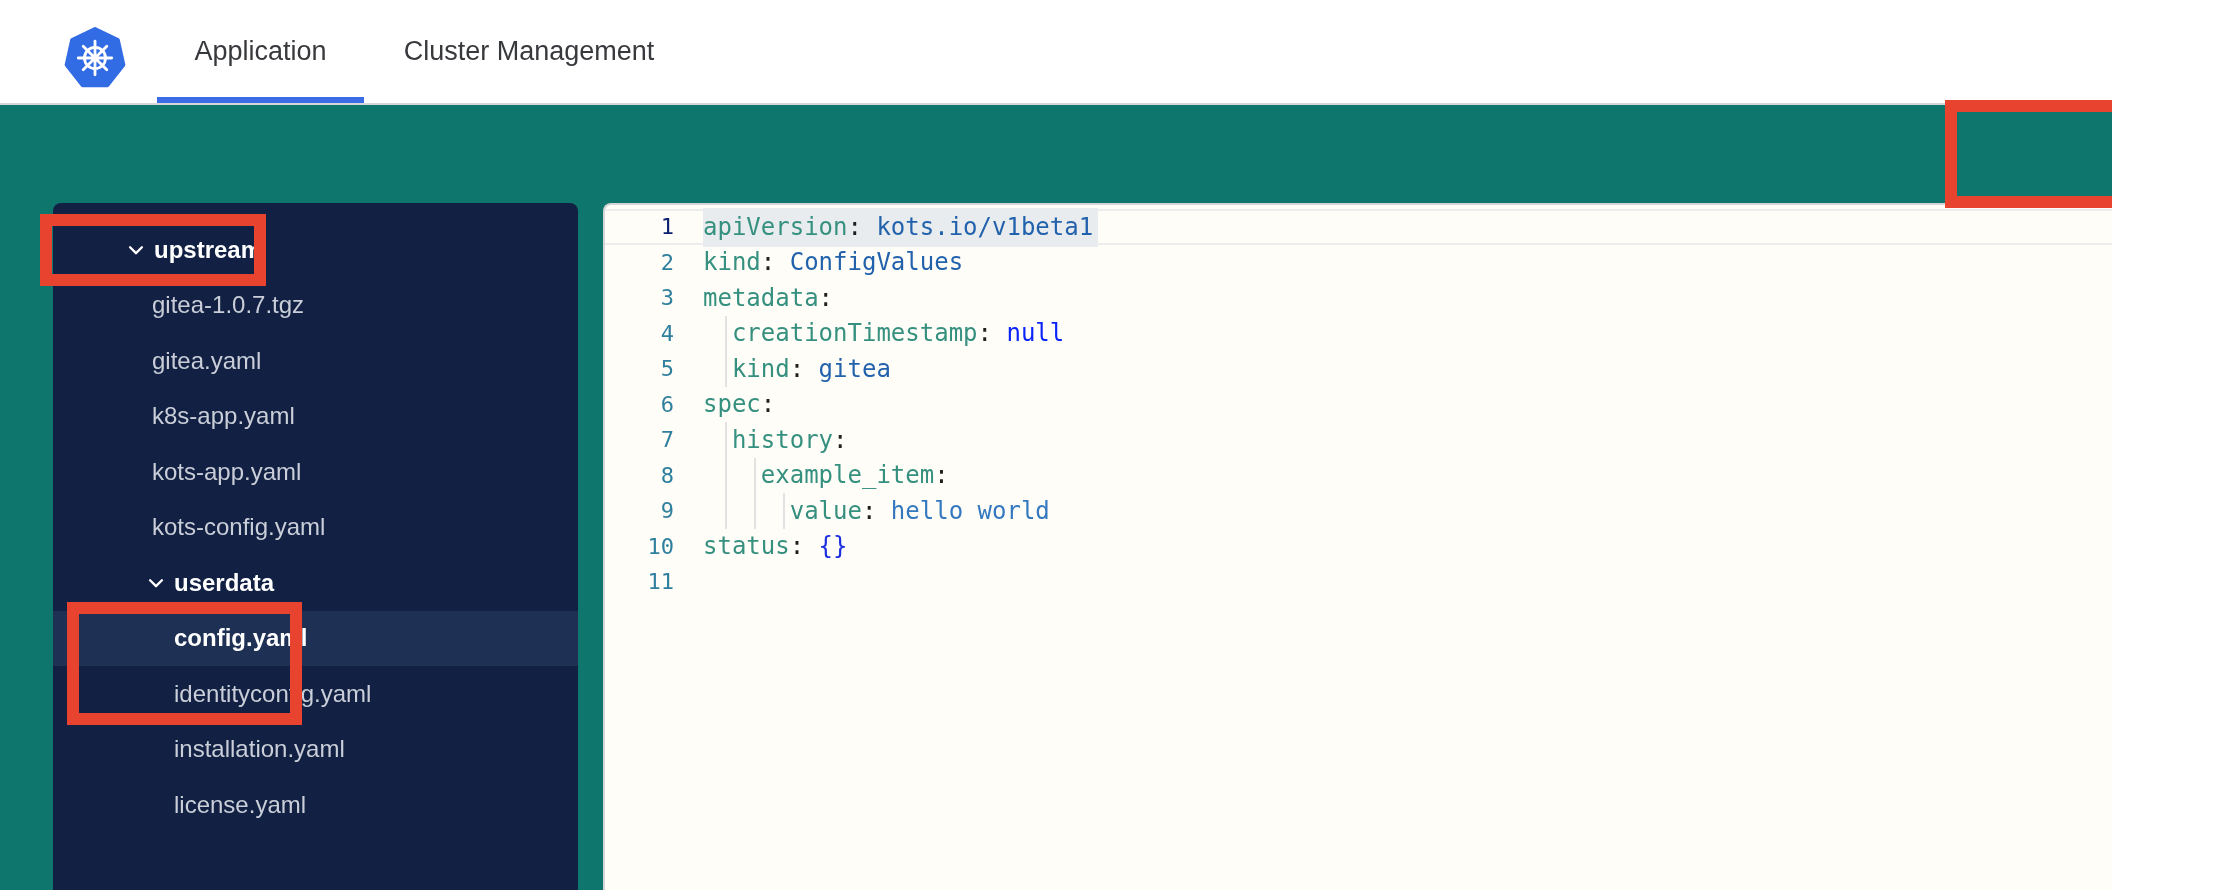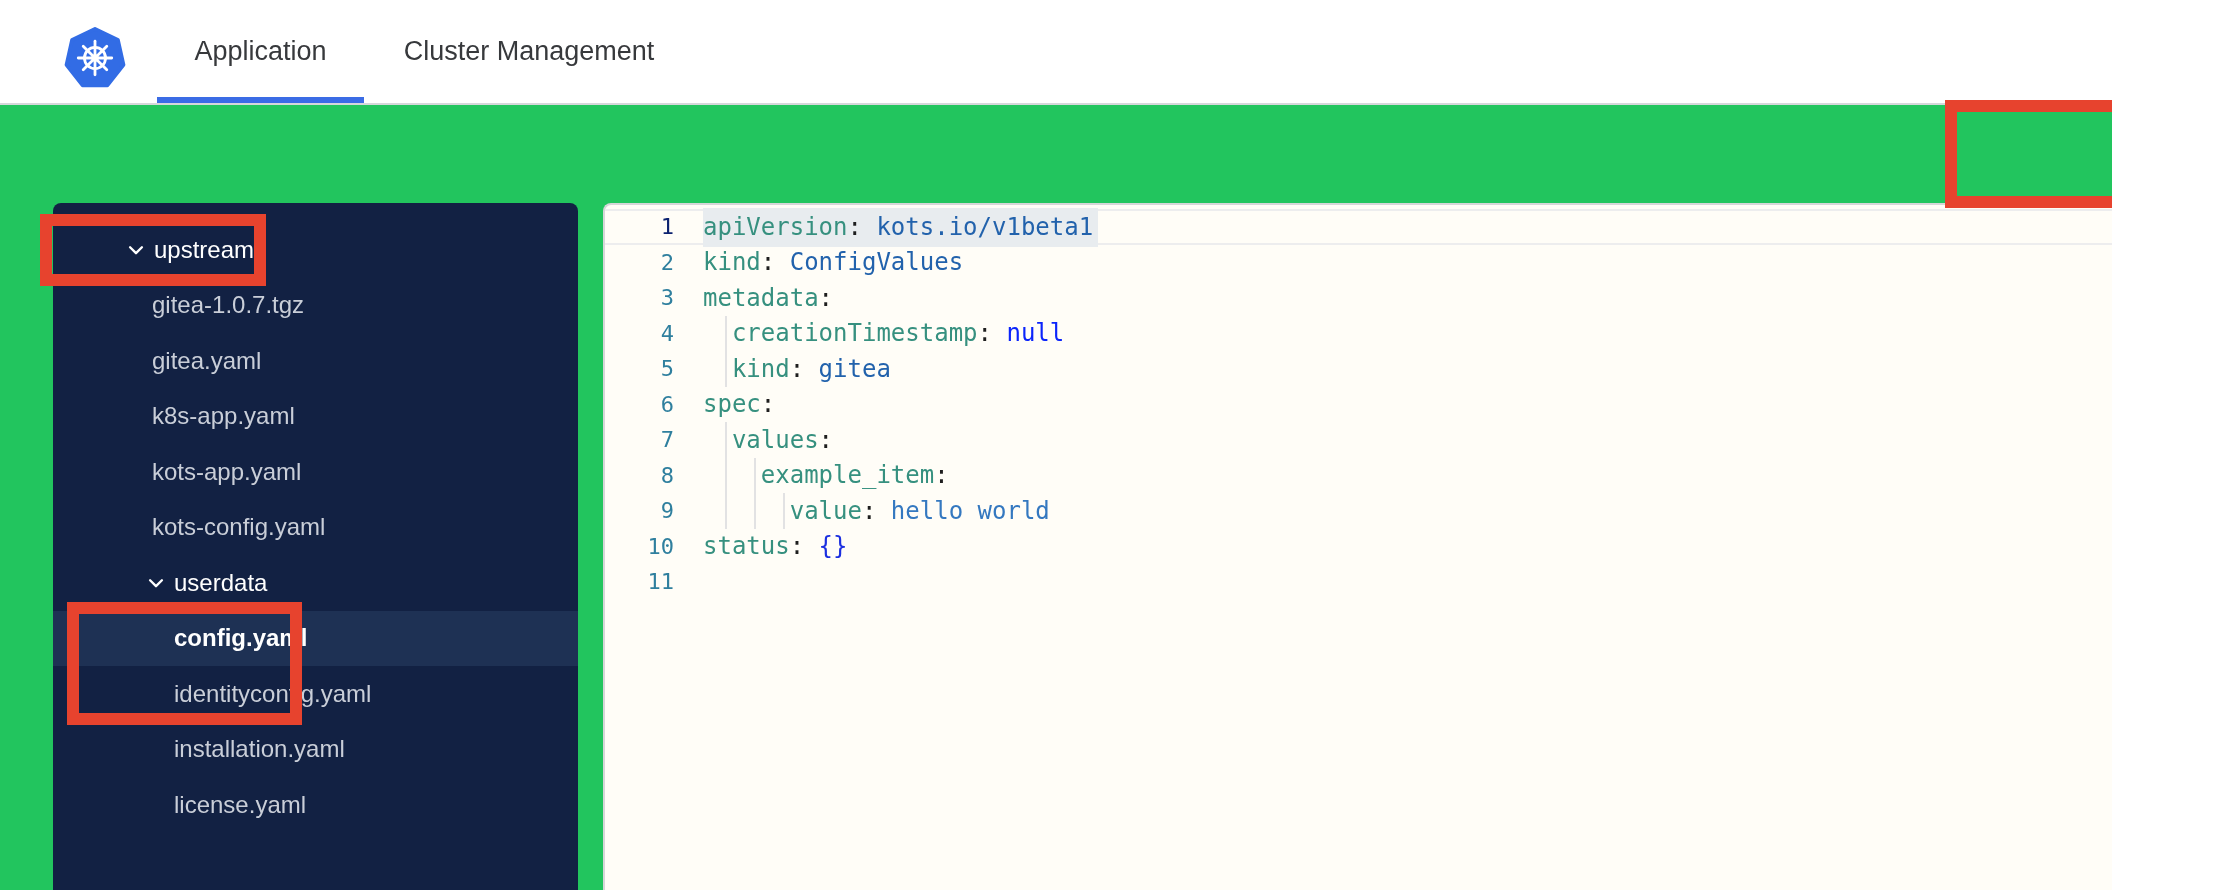--- a/index.html
+++ b/index.html
@@ -1,19 +1,19 @@
 <!DOCTYPE html>
 <html style="--accent_blue: #3b6ce5; --annotation_red: #e7432e; --sidebar_bg: #122143; --sidebar_selected: #1e3154; --selection_bg: #e8ecef; --tok_key: #36907f; --tok_str: #2262ac; --tok_str2: #3478c0; --tok_kw: #0b24fb; --tok_brace: #1b2fe0; --line_no: #2f7f9e; --line_no_active: #0b216f;"><head>
 <meta charset="utf-8">
 <style>
   * { margin:0; padding:0; box-sizing:border-box; }
   html,body { background:#ffffff; }
   body { font-family:"Liberation Sans", sans-serif; }
 
-  .page { position:relative; width:2112px; height:890px; background:#22c55e; overflow:hidden;padding-left:40px; }
+  .page { position:relative; width:2112px; height:890px; background:#0f766e; overflow:hidden;padding-left:40px; }
 
   
   .top-hairline { position:absolute; left:0; top:0; width:2236px; height:3px; background:#e4e5e7; }
   .topbar { position:absolute; left:0; top:0; width:2236px; height:105px; background:#fff; border-bottom:2px solid #d6d7da; }
   .logo { position:absolute; left:64px; top:27px; width:62px; height:60px; }
   .top-tab { position:absolute; top:0; height:103px; display:flex; align-items:center; justify-content:center;
              font-size:27px; color:#37393c; cursor:pointer; }
   .top-tab.app { left:157px; width:207px; }
   .top-tab.cluster { left:393px; width:272px; }
   .tab-underline { position:absolute; left:0; bottom:0; width:100%; height:6px; background:var(--accent_blue); }
@@ -28,21 +28,21 @@
   .sn-trouble     { left:1480px; width:167px; }
   .sn-license     { left:1764px; width:100px; }
   .sn-viewfiles   { left:1981px; width:130px; color:#53575c; }
   .viewfiles-underline { position:absolute; left:1965px; bottom:1px; width:162px; height:6px; background:var(--accent_blue); }
 
   
   .sidebar { position:absolute; left:53px; top:203px; width:525px; height:687px;
              background:var(--sidebar_bg); border-radius:8px 8px 0 0; padding-top:19px; overflow:hidden; }
   .tree-row { position:relative; height:55.5px; display:flex; align-items:center; font-size:24px;
               color:#c9ced8; cursor:pointer; white-space:nowrap; }
-  .tree-row.folder { font-weight:normal; color:#ffffff; }
+  .tree-row.folder { font-weight:bold; color:#ffffff; }
   .tree-row.lvl0 { padding-left:73px; }
   .tree-row.folder.lvl1 { padding-left:93px; }
   .tree-row.file.lvl1 { padding-left:99px; }
   .tree-row.file.lvl2 { padding-left:121px; }
   .tree-row.selected { background:var(--sidebar_selected); color:#ffffff; font-weight:bold; }
   .chevron { width:20px; height:20px; margin-right:8px; display:inline-flex; align-items:center; flex:0 0 auto; }
   .chevron svg { width:20px; height:20px; }
 
   
   .editor { position:absolute; left:603px; top:203px; width:1633px; height:687px;
@@ -177,21 +177,21 @@
           <span class="ln">5</span>
           <span class="code-text"><span><span class="tok-plain">  </span><span class="tok-key">kind</span><span class="tok-punc">:</span><span class="tok-plain"> </span><span class="tok-str">gitea</span></span></span>
         </div>
         <div class="code-line">
           <span class="ln">6</span>
           <span class="code-text"><span><span class="tok-key">spec</span><span class="tok-punc">:</span></span></span>
         </div>
         <div class="code-line">
           <span class="guide" style="left: 120px;"></span>
           <span class="ln">7</span>
-          <span class="code-text"><span><span class="tok-plain">  </span><span class="tok-key">values</span><span class="tok-punc">:</span></span></span>
+          <span class="code-text"><span><span class="tok-plain">  </span><span class="tok-key">history</span><span class="tok-punc">:</span></span></span>
         </div>
         <div class="code-line">
           <span class="guide" style="left: 120px;"></span>
           <span class="guide" style="left: 148.9px;"></span>
           <span class="ln">8</span>
           <span class="code-text"><span><span class="tok-plain">    </span><span class="tok-key">example_item</span><span class="tok-punc">:</span></span></span>
         </div>
         <div class="code-line">
           <span class="guide" style="left: 120px;"></span>
           <span class="guide" style="left: 148.9px;"></span>

